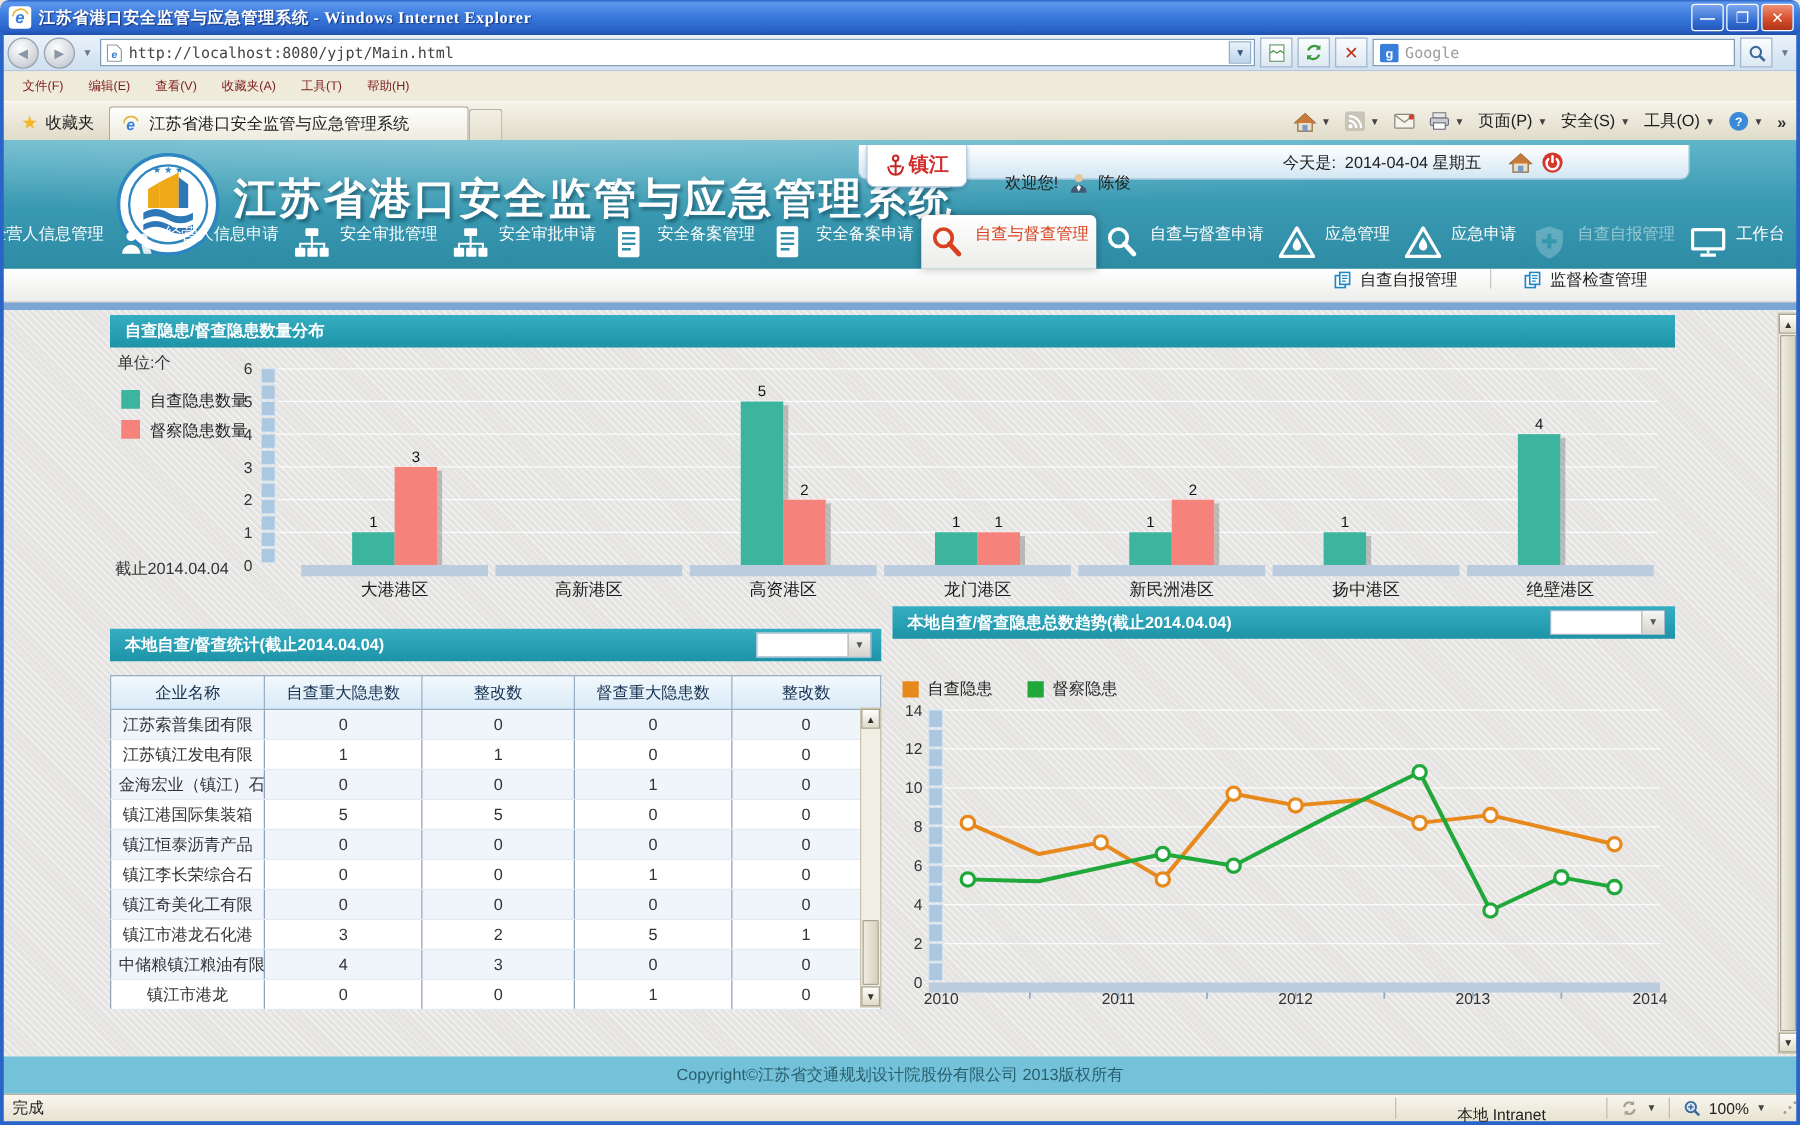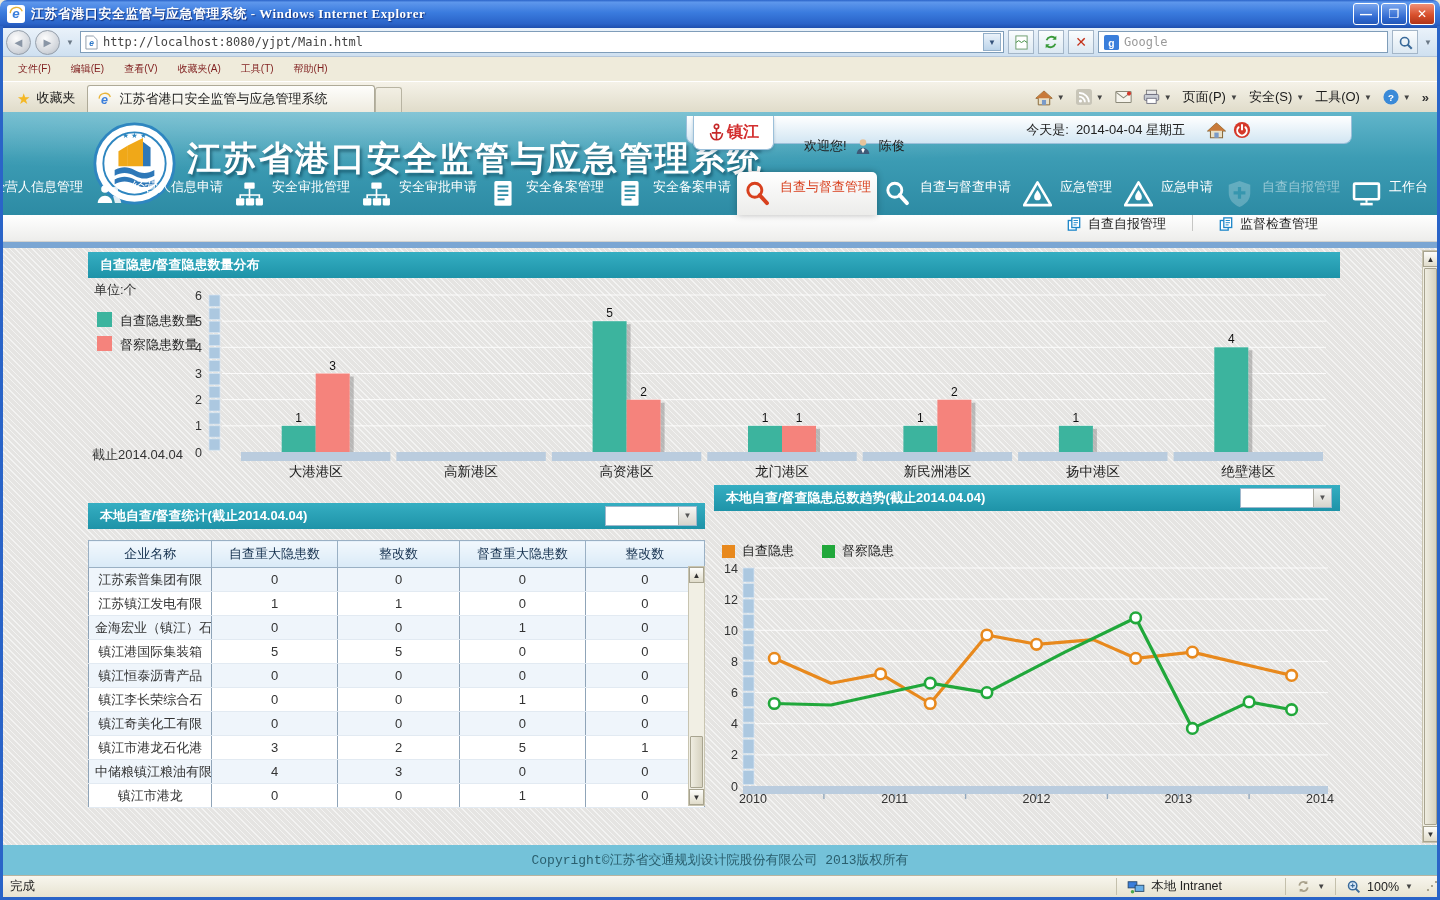--- a/index.html
+++ b/index.html
@@ -84,21 +84,21 @@
   .sbtn{height:16px;background:linear-gradient(180deg,#FDFDFB,#E0DCCA);border:1px solid #A8A490;box-sizing:border-box;display:flex;align-items:center;justify-content:center;font-size:8px;color:#333;}
   .sthumb{position:absolute;left:1px;right:1px;background:linear-gradient(90deg,#EFEDE1,#D6D2C0);border:1px solid #A8A490;border-radius:1px;box-sizing:border-box;}
   #table-scroll{left:688px;top:318px;height:240px;}
   #main-scroll{right:1px;top:2px;height:593px;z-index:40;}
   .line-legend{position:absolute;left:722px;top:294px;display:flex;gap:28px;font-size:13px;color:#222;align-items:flex-end;}
   .legend-item{display:flex;align-items:center;gap:7px;}
   .legend-swatch{width:13px;height:13px;display:inline-block;}
   #linechart{position:absolute;left:714px;top:315px;width:626px;height:243px;}
 
   
-  .footer{height:30px;background:#74C2D9;display:flex;align-items:center;justify-content:center;font-size:13px;color:#2A5F6E;font-family:Liberation Mono, monospace;}
+  .footer{height:30px;background:#74C2D9;display:flex;align-items:center;justify-content:center;font-size:13px;color:#2A5F6E;}
   .statusbar{height:25px;background:linear-gradient(180deg,#F8F6EE,#E7E3D1);border-top:1px solid #B8B4A0;border-bottom:3px solid #2A64C8;display:flex;align-items:center;font-size:12.5px;color:#222;box-sizing:border-box;padding:0 3px;}
   .status-text{flex:1;padding-left:7px;}
   .seg{display:flex;align-items:center;gap:6px;padding:0 10px;border-left:1px solid #C4C0AC;height:17px;}
   .grip{width:12px;height:12px;margin-left:2px;background:radial-gradient(circle at 3px 9px,#A8A490 1px,transparent 1.5px),radial-gradient(circle at 7px 5px,#A8A490 1px,transparent 1.5px),radial-gradient(circle at 11px 1px,#A8A490 1px,transparent 1.5px);}
   svg{display:block;}
 </style>
 </head>
 <body>
 
 <div class="window">
@@ -717,21 +717,21 @@
       <div class="sbtn" style="position:absolute;bottom:0;left:0;right:0;">▼</div>
     </div>
   </div>
 
   <div class="footer">
     <span>Copyright©江苏省交通规划设计院股份有限公司 2013版权所有</span>
   </div>
 
   <div class="statusbar">
     <span class="status-text">完成</span>
-    <span class="seg" style="width:148px;">
+    <span class="seg" style="width:148px;flex-direction:column;">
       <svg viewBox="0 0 20 16" width="18" height="14">
           <rect x="1" y="2" width="10" height="7" fill="#3A7EDB" stroke="#24466A"></rect>
           <rect x="9" y="6" width="10" height="7" fill="#6AB0E8" stroke="#24466A"></rect>
           <circle cx="6" cy="13.5" r="2" fill="#4AA84A"></circle>
         </svg>
       <span>本地 Intranet</span>
     </span>
     <span class="seg">
       <svg viewBox="0 0 18 18" width="15" height="15">
           <path d="M4 8a5 5 0 0 1 9-2.5" fill="none" stroke="#A8A08A" stroke-width="2"></path>

